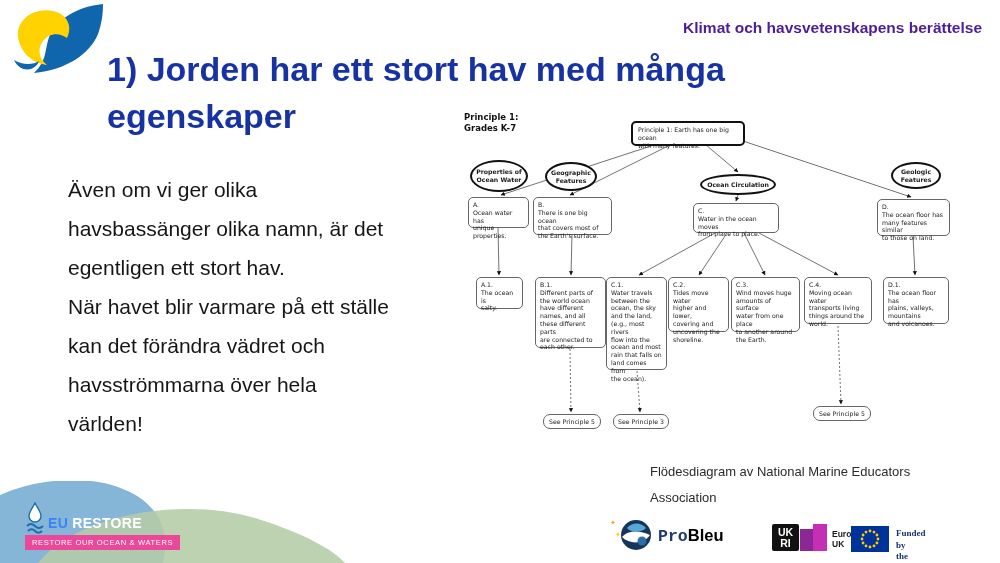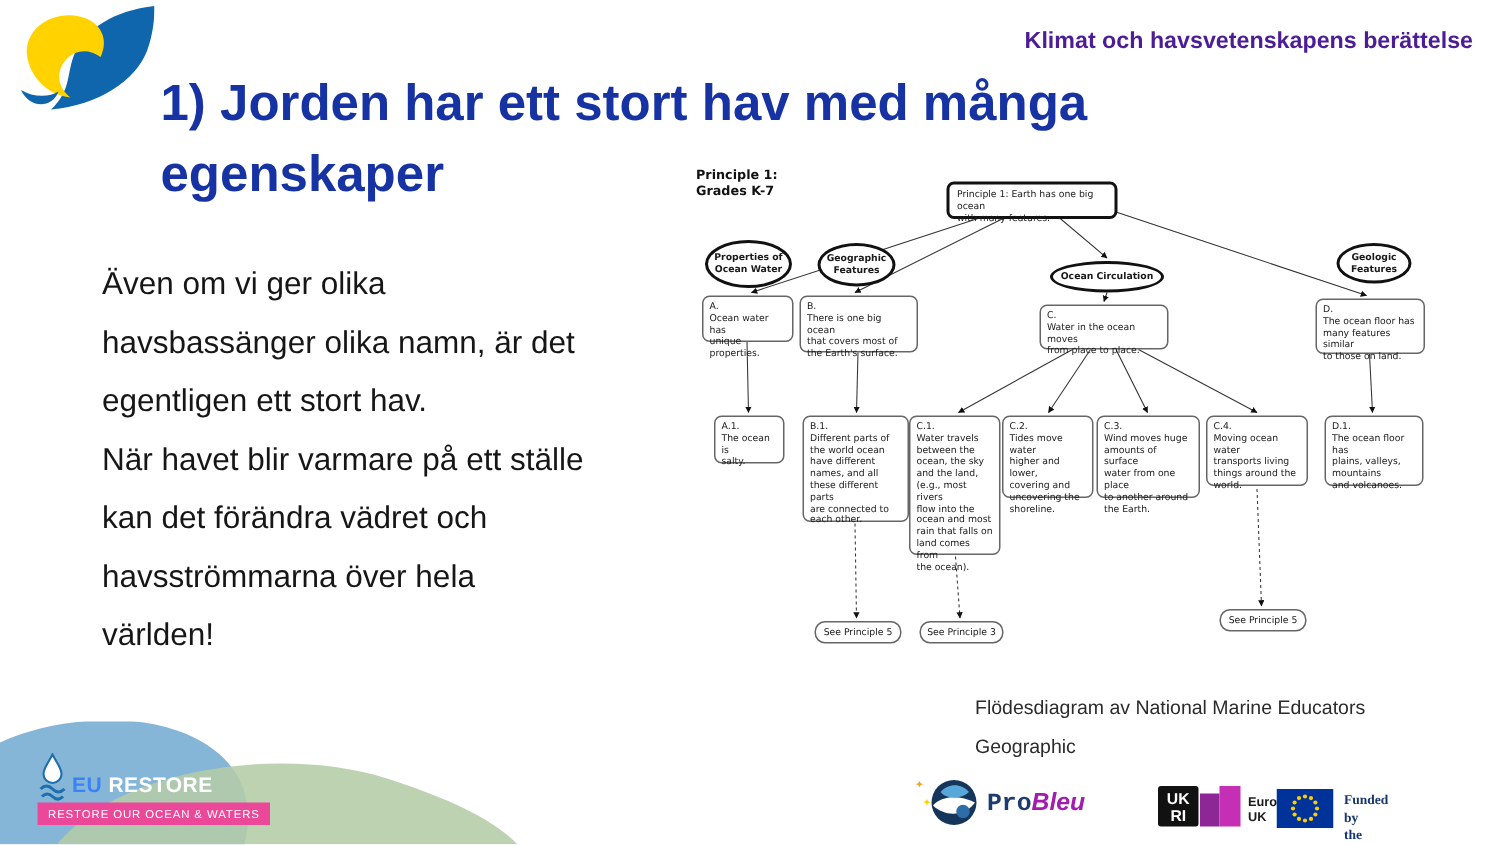--- a/index.html
+++ b/index.html
@@ -30,21 +30,21 @@
   .eu-missions .row{position:absolute;left:23px;top:13px;font-size:14px;font-weight:bold;letter-spacing:.3px;}
   .eu-missions .eu{color:#3b82f6;}
   .eu-missions .missions{color:#ffffff;}
   .eu-missions .banner{position:absolute;left:0;top:33px;background:#ec4899;color:#fff;
     font-size:7.6px;font-weight:normal;letter-spacing:.6px;padding:3px 7px;white-space:nowrap;}
   .drop-icon{position:absolute;left:0;top:0;}
   
   .probleu{position:absolute;left:610px;top:517px;height:36px;}
   .probleu .word{position:absolute;left:46px;top:9px;font-size:16.5px;font-weight:bold;}
   .probleu .pro{color:#1d3b6d;font-family:Liberation Mono, monospace;}
-  .probleu .bleu{color:#a21caf;font-style:italic;}
+  .probleu .bleu{color:#000000;}
   .sparkle{position:absolute;font-size:7px;color:#f6a21d;}
   .ukri{position:absolute;left:772px;top:524px;}
   .ukri .innovate{position:absolute;left:60px;top:5px;font-size:8.5px;line-height:10px;font-weight:bold;color:#1a1a1a;}
   .eu-funding{position:absolute;left:851px;top:526px;font-family:Liberation Serif, serif;}
   .eu-funding .label{position:absolute;left:45px;top:2px;font-size:9px;line-height:11.5px;font-weight:bold;color:#17356e;}
 </style>
 </head>
 <body>
 
 <svg class="corner-logo" width="95" height="72" viewBox="0 0 95 72">
@@ -165,21 +165,21 @@
 plains, valleys,
 mountains
 and volcanoes.</div>
 
   <div class="fc-node fc-see" style="left:87px;top:314px;width:58px;height:15px;">See Principle 5</div>
   <div class="fc-node fc-see" style="left:157px;top:314px;width:56px;height:15px;">See Principle 3</div>
   <div class="fc-node fc-see" style="left:357px;top:306px;width:58px;height:15px;">See Principle 5</div>
 </div>
 
 <div class="caption pre">Flödesdiagram av National Marine Educators
-Geographic</div>
+Association</div>
 
 <svg class="footer-blob" width="345" height="82" viewBox="0 0 345 82">
   <path d="M0,14 C35,-2 85,-6 118,6 C155,19 172,46 163,82 L0,82 Z" fill="#7eb2d6" opacity="0.95"></path>
   <path d="M38,82 C80,30 190,16 258,38 C305,53 332,68 345,82 Z" fill="#b4cca6" opacity="0.88"></path>
 </svg>
 
 <div class="eu-missions">
   <svg class="drop-icon" width="20" height="34" viewBox="0 0 20 34">
     <path d="M10,1 C7,7 4,10 4,14 a6,6 0 0 0 12,0 C16,10 13,7 10,1 Z" fill="#ffffff" stroke="#1d6fad" stroke-width="1.4"></path>
     <path d="M2,24 q4,-4 8,0 t8,0" fill="none" stroke="#1d6fad" stroke-width="2"></path>

